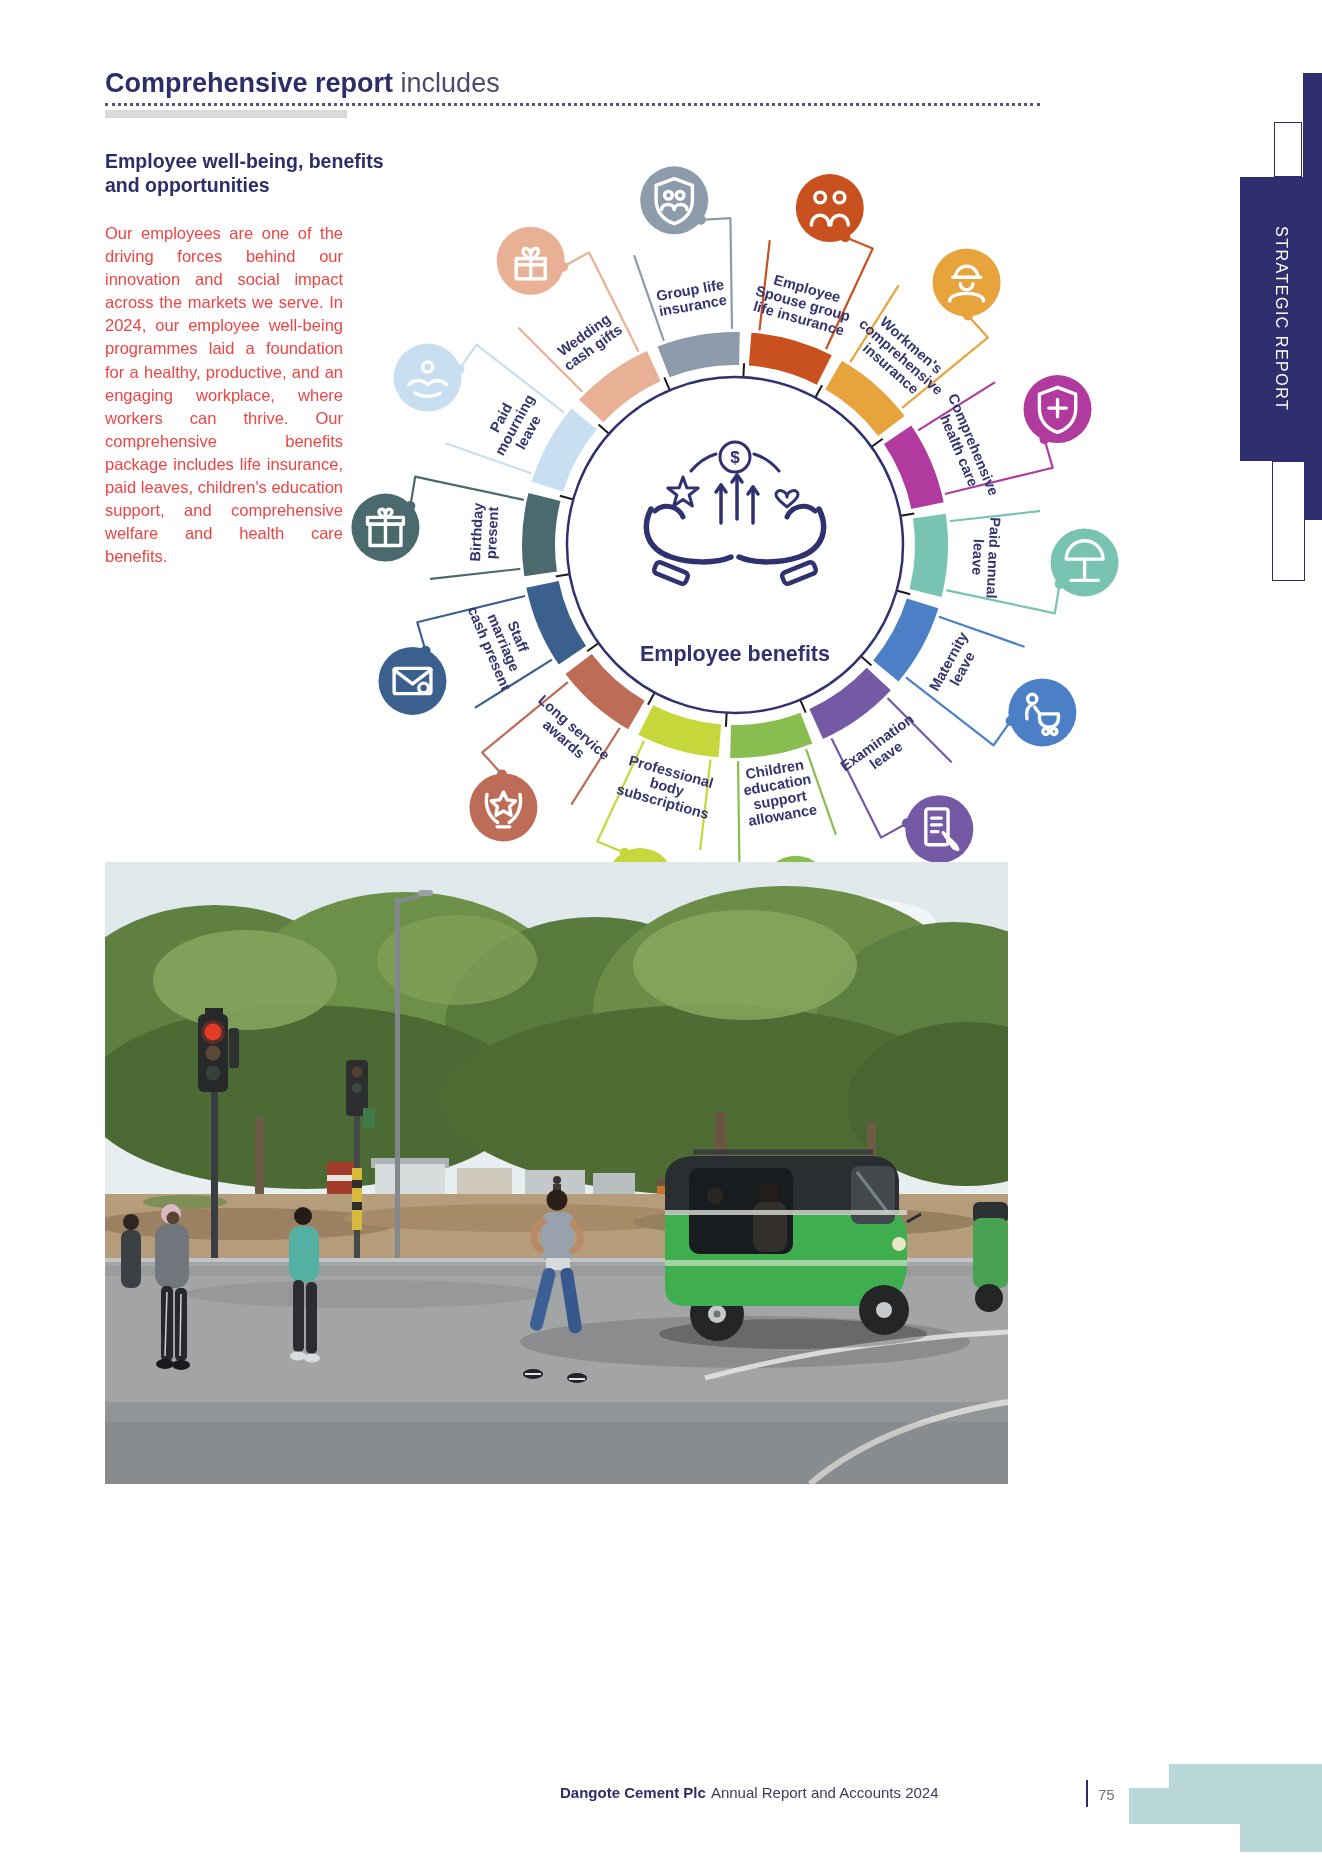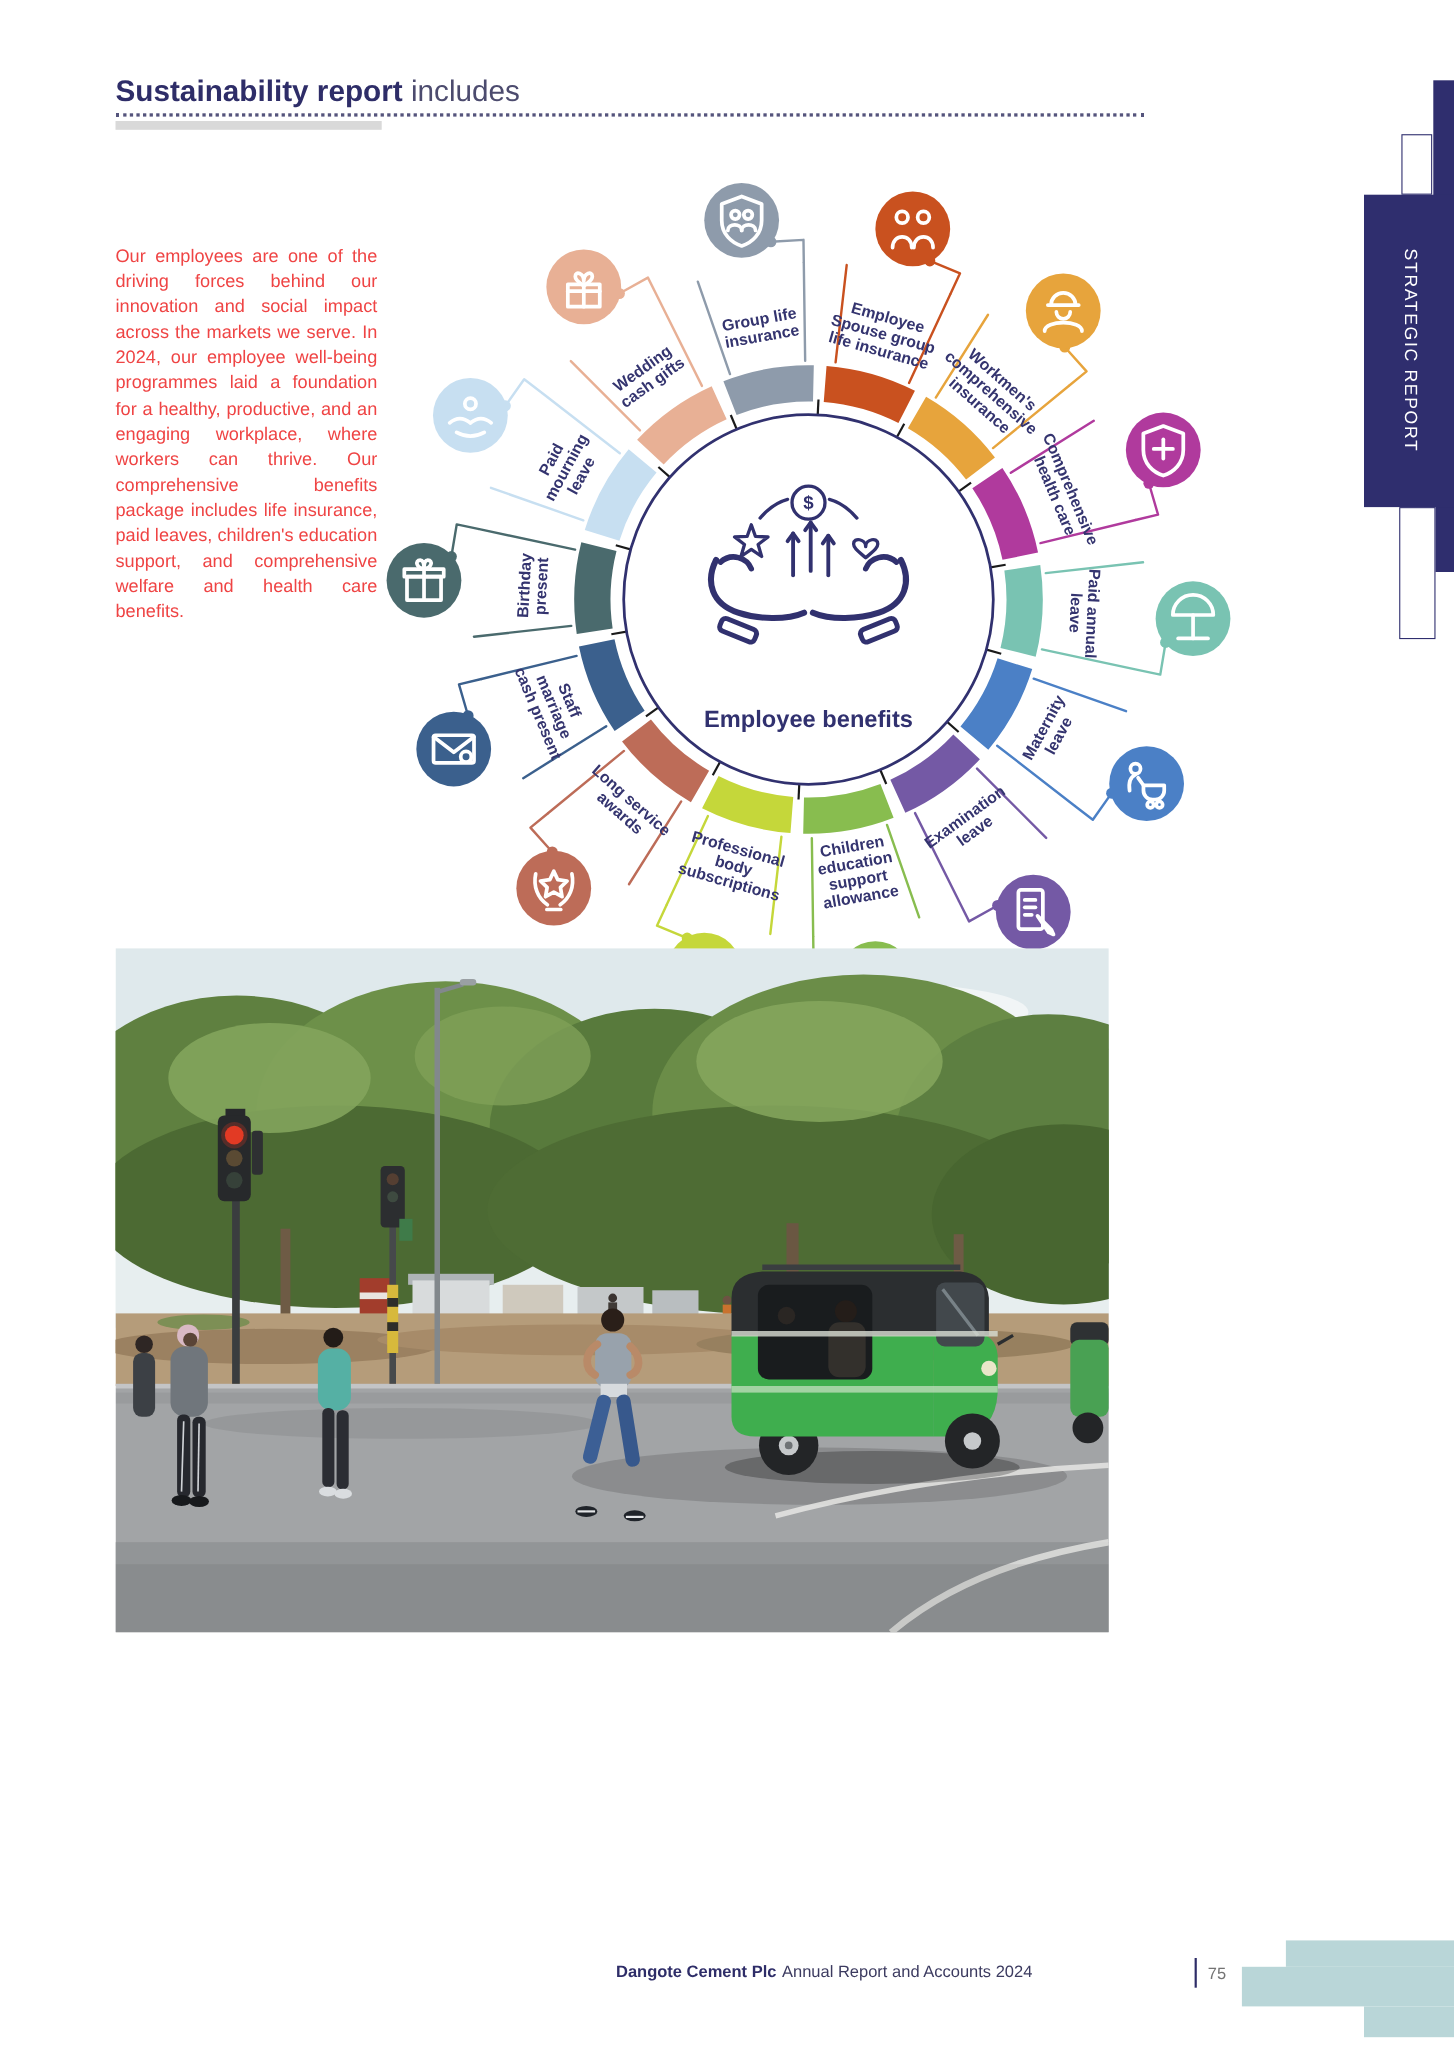--- a/index.html
+++ b/index.html
@@ -43,33 +43,37 @@
   .teal-1{position:absolute;left:1169px;top:1764px;width:153px;height:24px;background:#b9d6d8;}
   .teal-2{position:absolute;left:1129px;top:1788px;width:193px;height:36px;background:#b9d6d8;}
   .teal-3{position:absolute;left:1240px;top:1824px;width:82px;height:28px;background:#b9d6d8;}
 </style>
 </head>
 <body>
 
 <div class="page">
 
   <h1 class="hdr-title">
-    <span class="bold">Sustainability report</span>
+    <span class="bold">Comprehensive report</span>
     <span class="continued">includes</span>
   </h1>
   <div class="dotted-rule"></div>
   <div class="gray-bar"></div>
 
   <div class="tab-strip"></div>
   <div class="tab-box-a"></div>
   <div class="tab-main">
     <span>STRATEGIC REPORT</span>
   </div>
   <div class="tab-box-b"></div>
 
+  <h2 class="intro-heading">
+    <span>Employee well-being, benefits</span>
+    <span>and opportunities</span>
+  </h2>
   <p class="intro-body">Our employees are one of the driving forces behind our innovation and social impact across the markets we serve. In 2024, our employee well-being programmes laid a foundation for a healthy, productive, and an engaging workplace, where workers can thrive. Our comprehensive benefits package includes life insurance, paid leaves, children's education support, and comprehensive welfare and health care benefits.</p>
 
   <figure class="diagram">
     <svg id="wheel-svg" viewBox="0 0 810 880">
         <g>
           <path d="M327.6274879092556 216.54976852427808 A213 213 0 0 1 409.8324020510024 202.05482421426527 L409.08372004310064 235.0463303219143 A180 180 0 0 0 339.61477851486393 247.2955790346012 Z" fill="#8e9bab"></path>
           <line x1="413.1747252483543" y1="251.20386492009675" x2="414.07195119024686" y2="233.22624033815615" stroke="#1a1a1a" stroke-width="2"></line>
           <line x1="333.6359376577274" y1="210.0703276584666" x2="304.3668060979935" y2="126.02083070733079" stroke="#8e9bab" stroke-width="2.2" stroke-linecap="round"></line>
           <line x1="401.9702068664055" y1="198.021152289981" x2="400.72757281622154" y2="109.02982765315289" stroke="#8e9bab" stroke-width="2.2" stroke-linecap="round"></line>
           <path d="M400.72757281622154 109.02982765315289 L400.4343670290995 88.03187464895751 L370.8191925114773 89.79134021457463" fill="none" stroke="#8e9bab" stroke-width="2.2" stroke-linejoin="round"></path>

